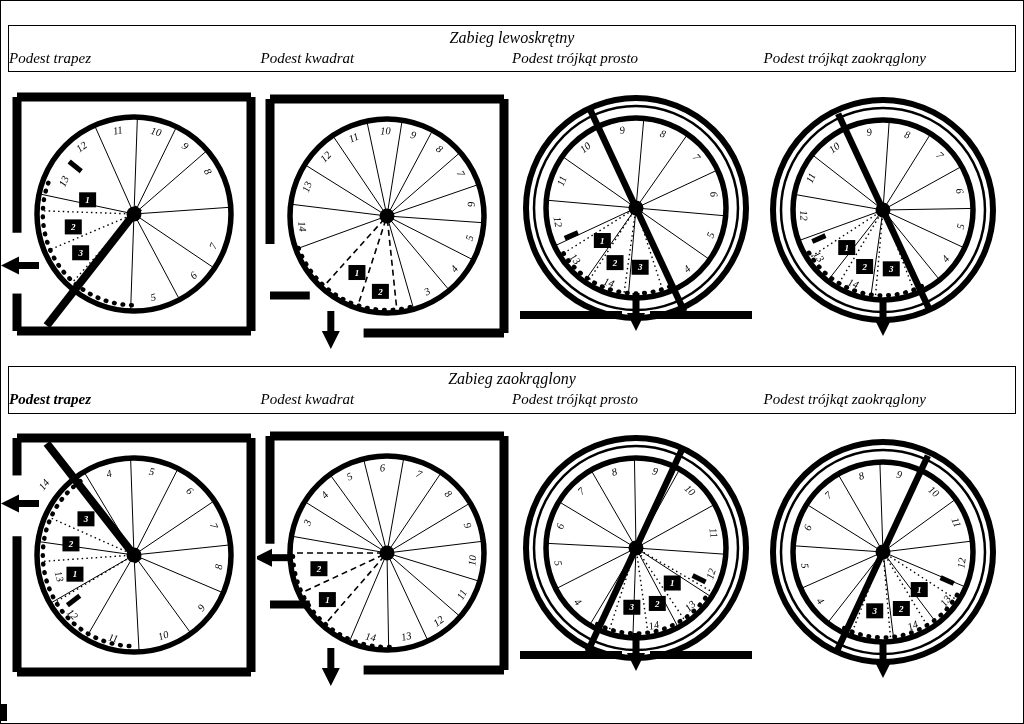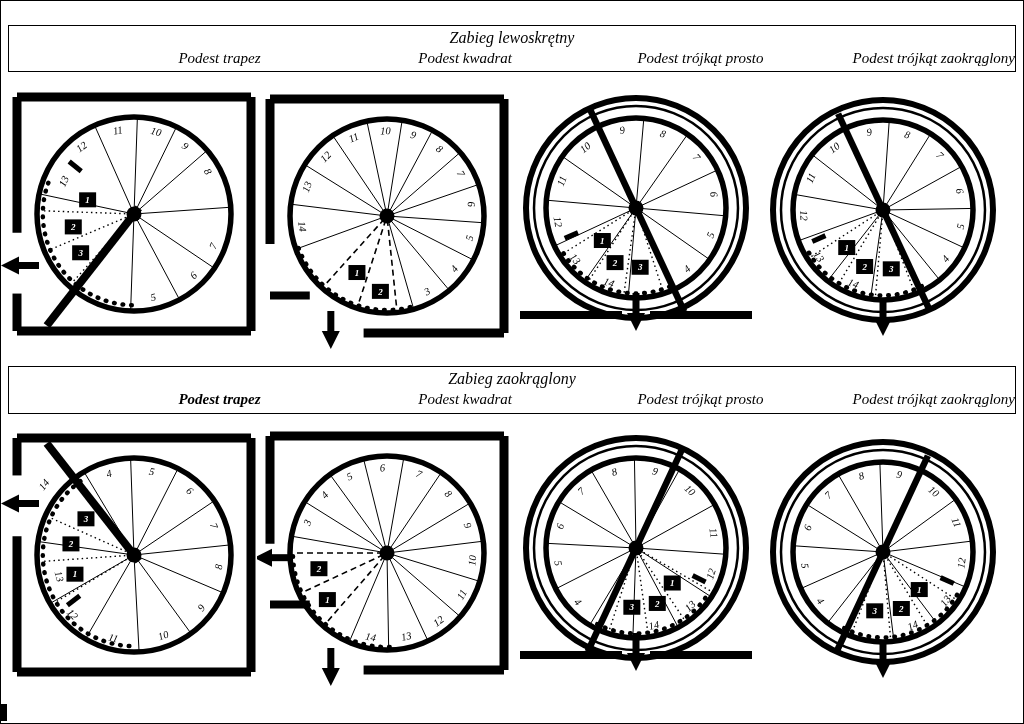--- a/index.html
+++ b/index.html
@@ -8,21 +8,21 @@
     background:#fff;border:1px solid #000;overflow:hidden;
     font-family:"Liberation Serif","DejaVu Serif",serif;color:#000;
     padding-top:24px;
     font-style:italic;
   }
   .band{
     border:1.5px solid #000;margin:0 7px 4px 7px;background:#fff;
   }
   .band-title{text-align:center;font-size:16px;line-height:1.3;padding-top:2px;}
   .band-cols{display:flex;}
-  .band-col{flex:1;text-align:right;font-size:15px;line-height:1.3;padding-bottom:3px;}
+  .band-col{flex:1;text-align:left;font-size:15px;line-height:1.3;padding-bottom:3px;}
   .band-col.bold{font-weight:bold;}
   .row{display:flex;height:288px;}
   .cell{width:256px;height:288px;}
   svg.dg{width:256px;height:288px;display:block;}
   svg.dg text{font-family:"Liberation Serif","DejaVu Serif",serif;}
   .corner-mark{position:absolute;left:0;bottom:2px;width:6px;height:17px;background:#000;}
   .band+.row{margin-bottom:2px;}
 </style>
 </head>
 <body>

